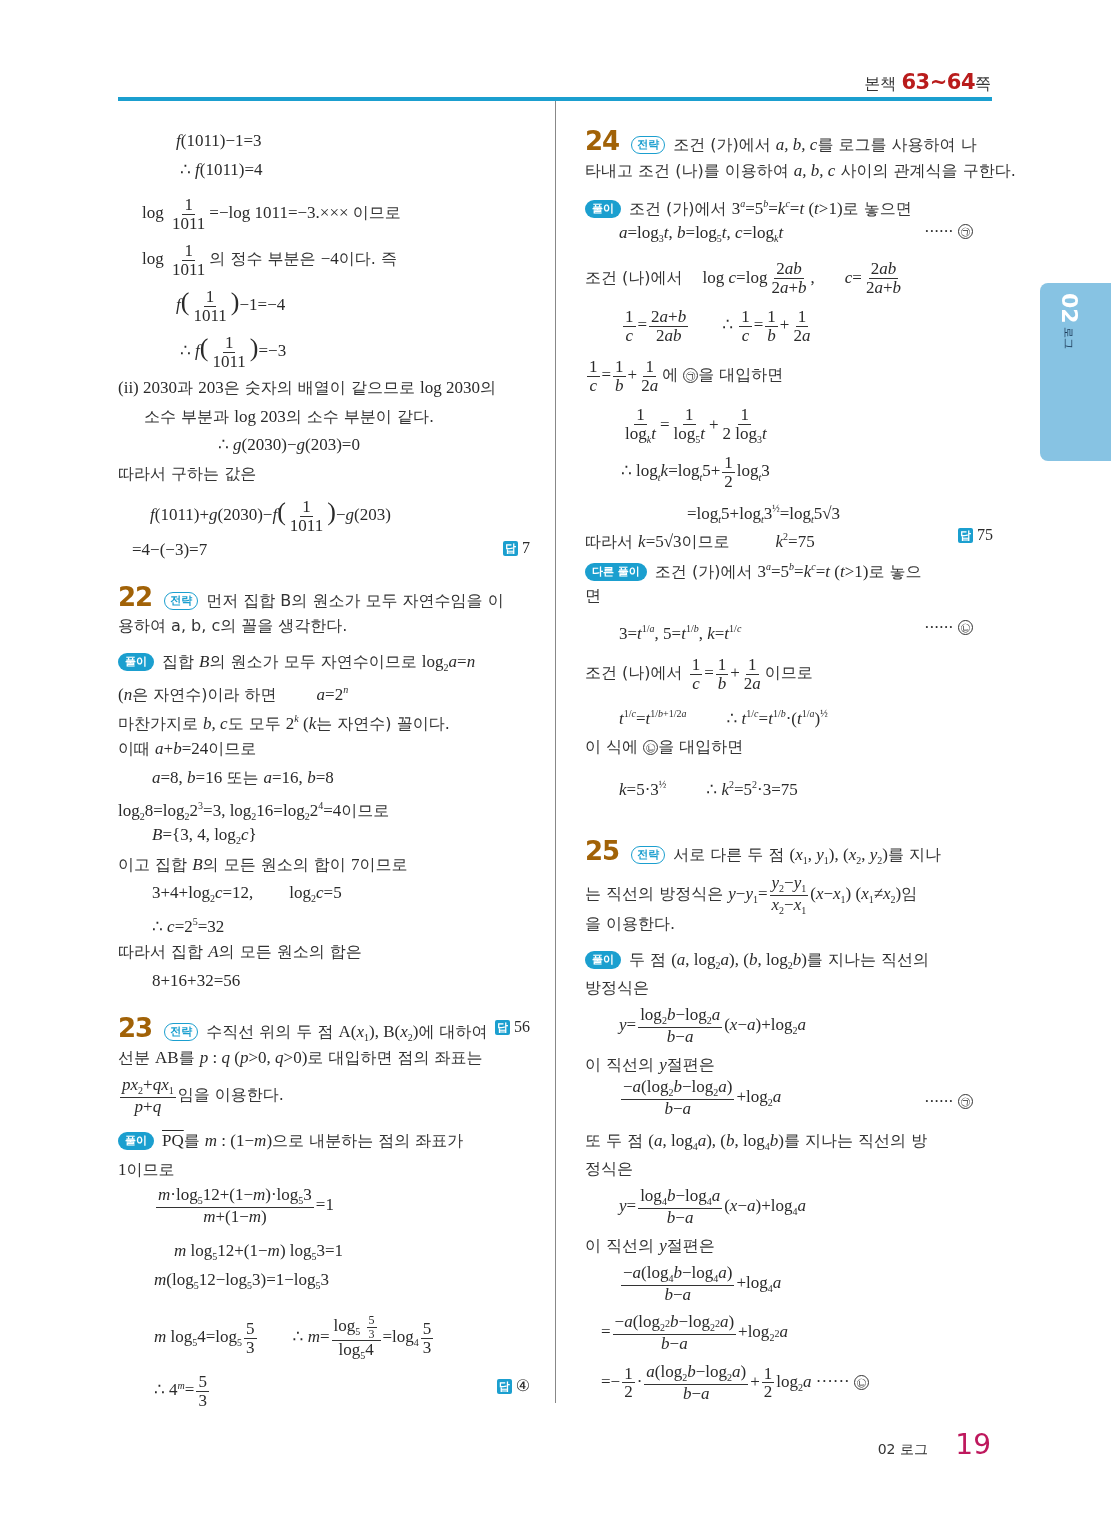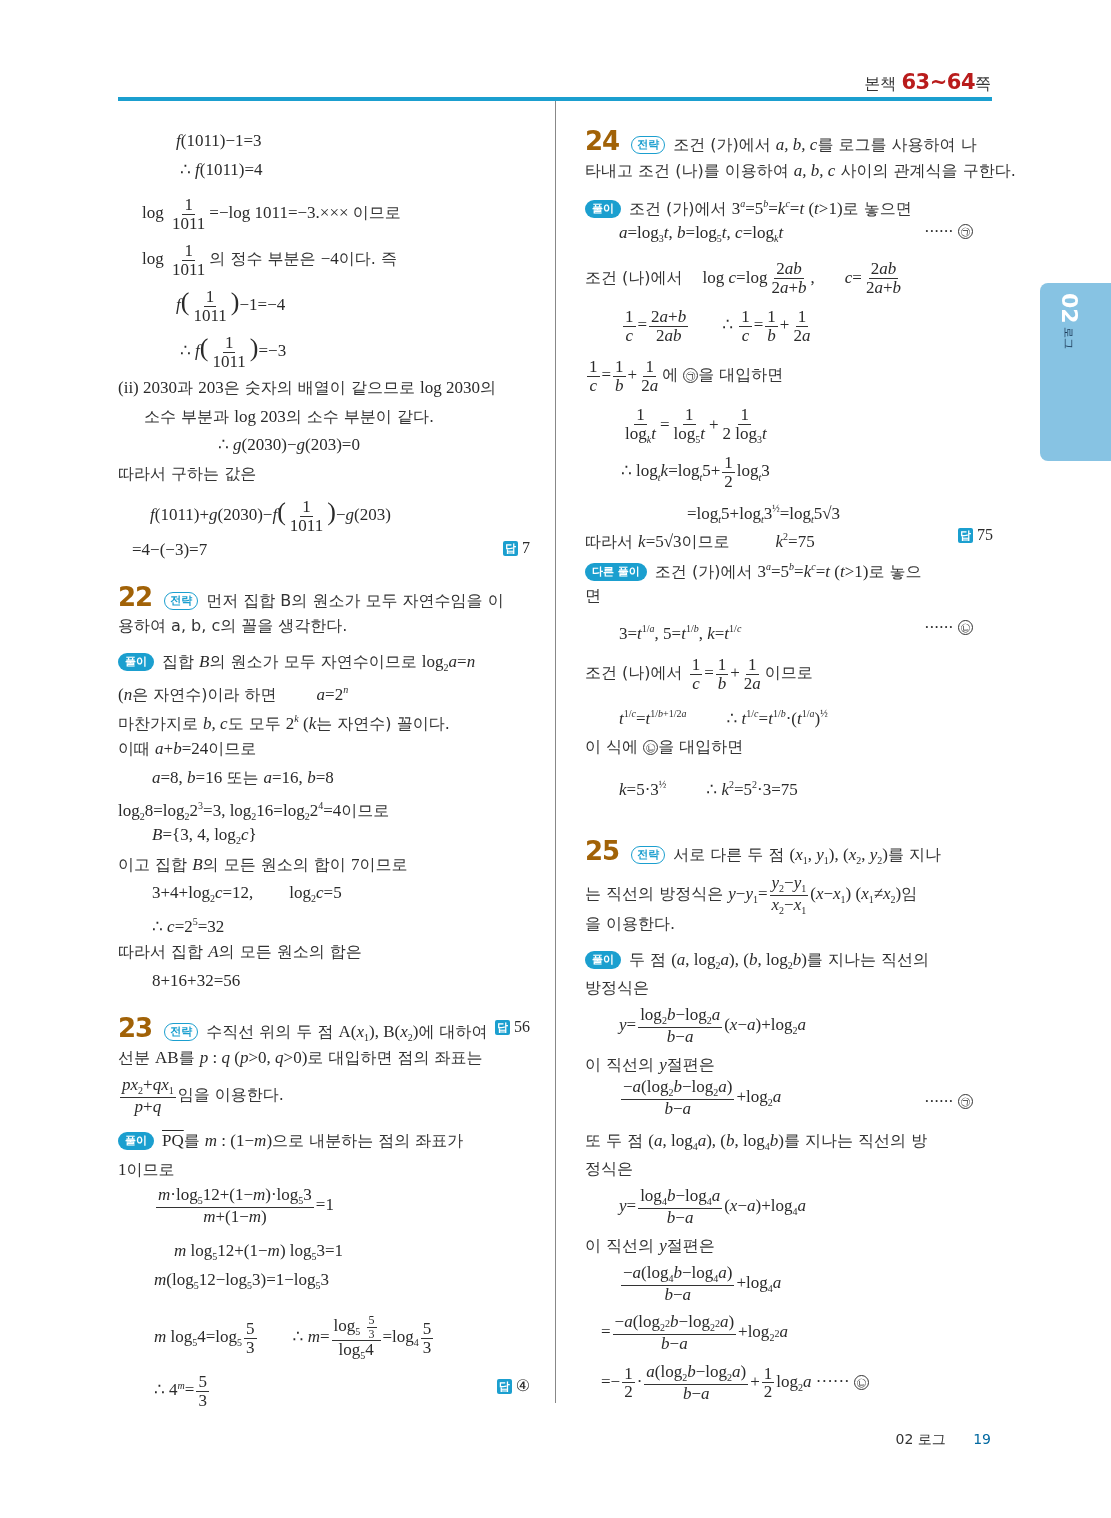--- a/index.html
+++ b/index.html
@@ -33,21 +33,21 @@
   .pnum { font-family: "DejaVu Sans", sans-serif; font-weight: bold; font-size: 26px; color: #a16207; letter-spacing: -1px; }
   .badge-outline { display: inline-block; border: 1.5px solid #1b9fcf; color: #1b9fcf; border-radius: 10px; font-family: "DejaVu Sans", sans-serif; font-weight: bold; font-size: 11px; padding: 0 5px; line-height: 16px; vertical-align: 2px; margin: 0 8px 0 12px; }
   .badge-fill { display: inline-block; background: #1b9fcf; color: #fff; border-radius: 10px; font-family: "DejaVu Sans", sans-serif; font-weight: bold; font-size: 11px; padding: 1px 7px; line-height: 16px; vertical-align: 2px; margin-right: 8px; }
   .ans { position: absolute; right: 0; white-space: nowrap; font-size: 16px; }
   .ans .box { display: inline-block; background: #1b9fcf; color: #fff; font-family: "DejaVu Sans", sans-serif; font-weight: bold; font-size: 11px; width: 15px; height: 15px; line-height: 15px; text-align: center; border-radius: 2px; margin-right: 4px; vertical-align: 1px; }
   .mark { position: absolute; right: 20px; white-space: nowrap; font-size: 15px; }
   .circ { display: inline-block; width: 15px; height: 15px; border: 1px solid #333; border-radius: 50%; font-size: 10px; line-height: 14px; text-align: center; font-family: "DejaVu Sans", sans-serif; vertical-align: 1px; }
 
   .footer { position: absolute; right: 120px; top: 1428px; font-family: "DejaVu Sans", sans-serif; white-space: nowrap; }
   .footer .chap { font-size: 14px; color: #333; margin-right: 22px; }
-  .footer .pg { font-size: 14px; color: #0369a1; }
+  .footer .pg { font-size: 28px; color: #be185d; }
 </style>
 </head>
 <body>
 
 <div class="page-ref">
   <span>본책</span>
   <span class="num">63~64</span><span>쪽</span>
 </div>
 <div class="top-rule"></div>
 <div class="col-divider"></div>

